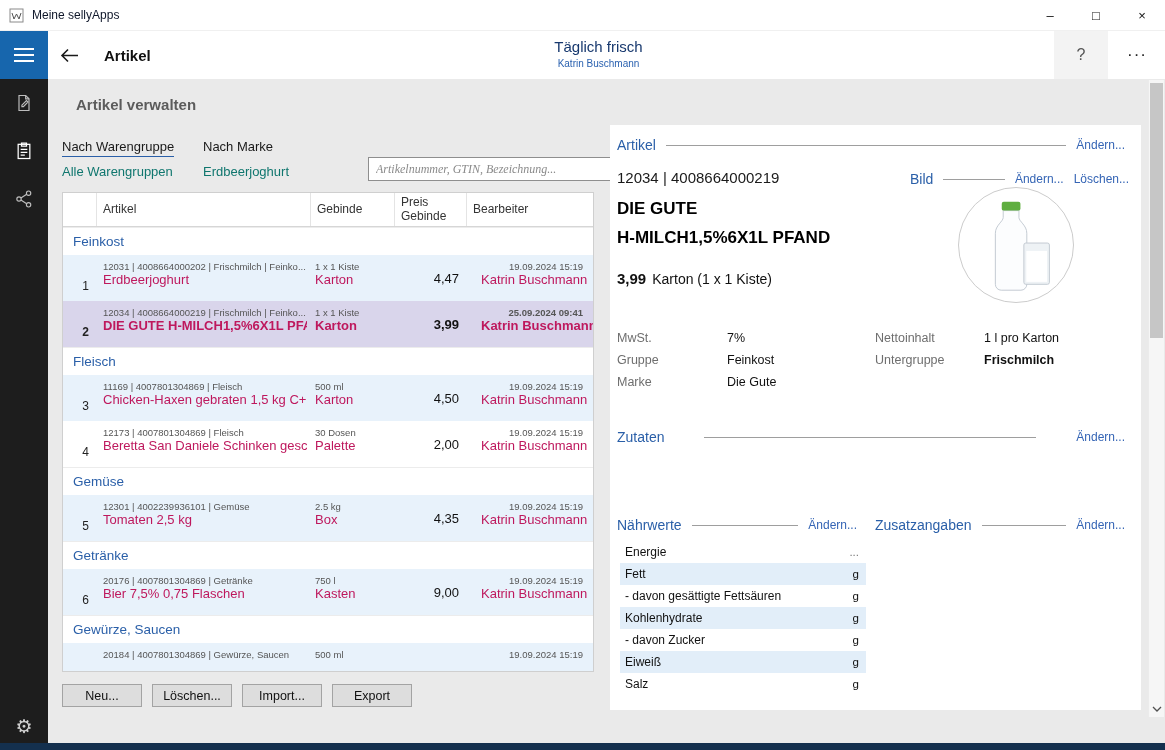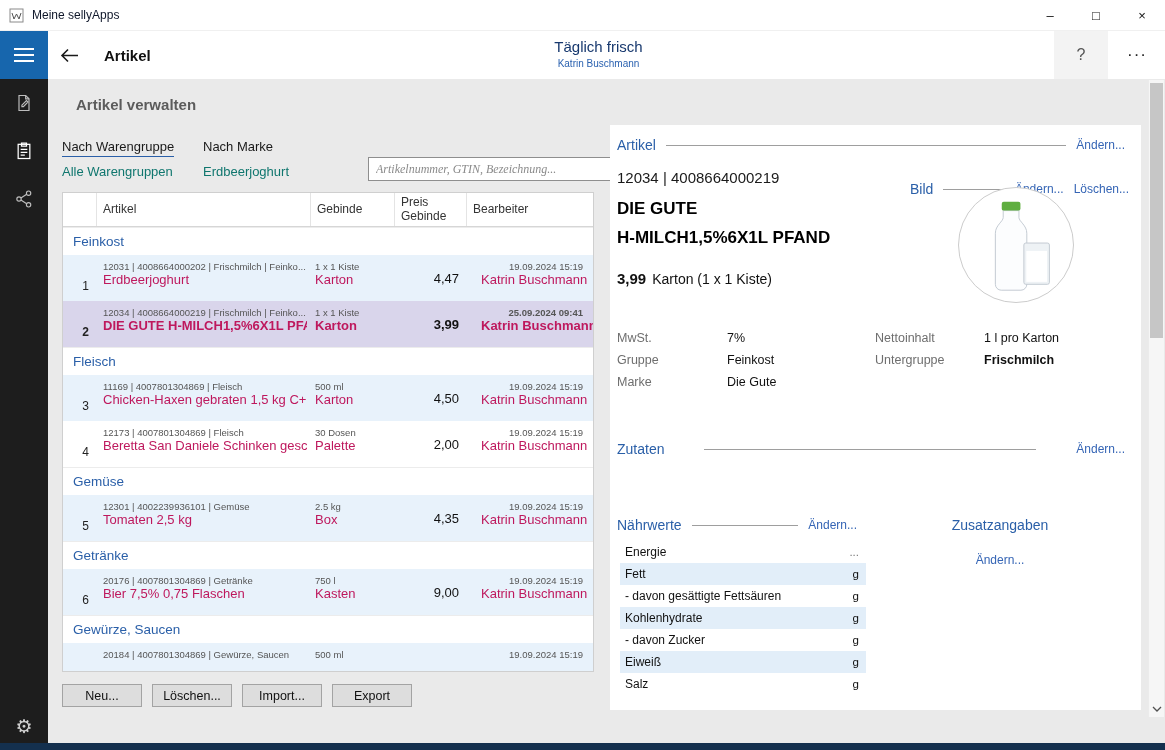--- a/index.html
+++ b/index.html
@@ -66,34 +66,34 @@
   .btn { position:absolute; top:684px; width:80px; height:23px; background:#dddddd; border:1px solid #a3a3a3; font-size:12.5px; color:#111; display:flex; align-items:center; justify-content:center; font-family:"Liberation Sans", sans-serif; cursor:pointer; }
 
   
   .rpanel { position:absolute; left:610px; top:125px; width:531px; height:585px; background:#fff; }
   .sec-row { position:absolute; display:flex; align-items:center; gap:10px; }
   .sec-label { font-size:14px; color:#2a5fa8; white-space:nowrap; }
   .sec-line { flex:1; height:1px; background:#9e9e9e; }
   .link { font-size:12px; color:#3565b5; white-space:nowrap; cursor:pointer; }
   #row-artikel { left:7px; right:16px; top:12px; }
   .id-line { position:absolute; left:7px; top:44px; font-size:15px; color:#1a1a1a; }
-  #row-bild { left:300px; right:12px; top:56px; }
+  #row-bild { left:300px; right:12px; top:46px; }
   .name1 { position:absolute; left:7px; top:74px; font-size:17px; font-weight:bold; color:#000; }
   .name2 { position:absolute; left:7px; top:103px; font-size:17px; font-weight:bold; color:#000; }
   .product-img { position:absolute; left:348px; top:62px; width:116px; height:116px; border:1px solid #ccc; border-radius:50%; background:#fff; overflow:hidden; }
   .price-row { position:absolute; left:7px; top:145px; font-size:14px; color:#111; }
   .price-val { font-weight:bold; font-size:15px; margin-right:6px; }
   .field-label { position:absolute; font-size:12.5px; color:#6e6e6e; white-space:nowrap; }
   .field-value { position:absolute; font-size:12.5px; color:#111; white-space:nowrap; }
   .fl { left:7px; } .fv { left:117px; } .frl { left:265px; } .frv { left:374px; }
   .r1 { top:206px; } .r2 { top:228px; } .r3 { top:250px; }
   .bold { font-weight:bold; }
-  #row-zutaten { left:7px; right:16px; top:316px;gap:40px; }
+  #row-zutaten { left:7px; right:16px; top:304px;gap:40px; }
   #row-naehr { left:7px; top:392px; width:240px; }
-  #row-zusatz { left:265px; right:16px; top:392px;flex-direction:column; }
+  #row-zusatz { left:265px; right:16px; top:392px; }
   .nw-table { position:absolute; left:10px; top:416px; width:246px; }
   .nw-row { display:flex; height:22px; align-items:center; font-size:12px; color:#111; cursor:default; }
   .nw-row.alt { background:#e2eef9; }
   .nw-name { flex:1; padding-left:5px; white-space:nowrap; overflow:hidden; }
   .nw-unit { padding-right:7px; font-size:11.5px; }
   .nw-unit.dots { color:#777; }
 
   
   .scrollbar { position:absolute; right:1px; top:80px; width:16px; height:637px; background:#f6f6f6; border-left:1px solid #ebebeb; cursor:pointer; }
   .sb-thumb { position:absolute; left:1px; right:1px; top:3px; height:255px; background:#c6c6c6; }

